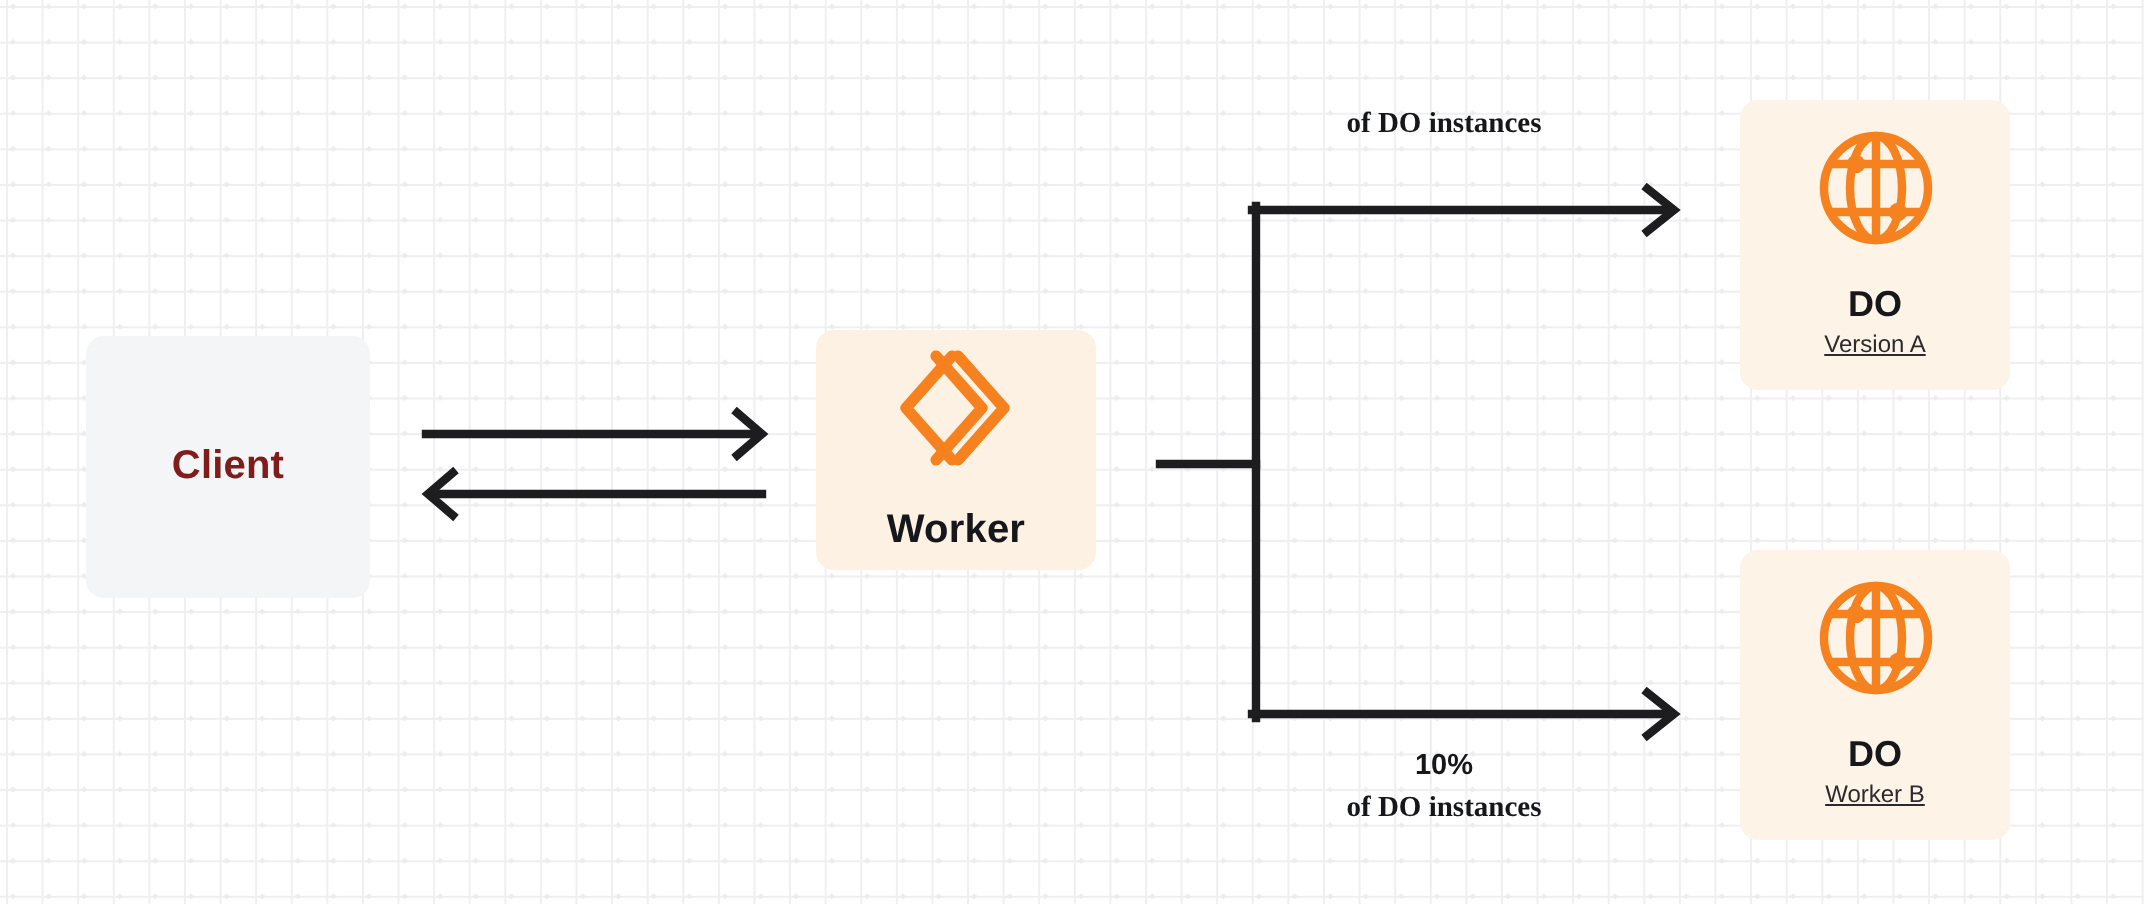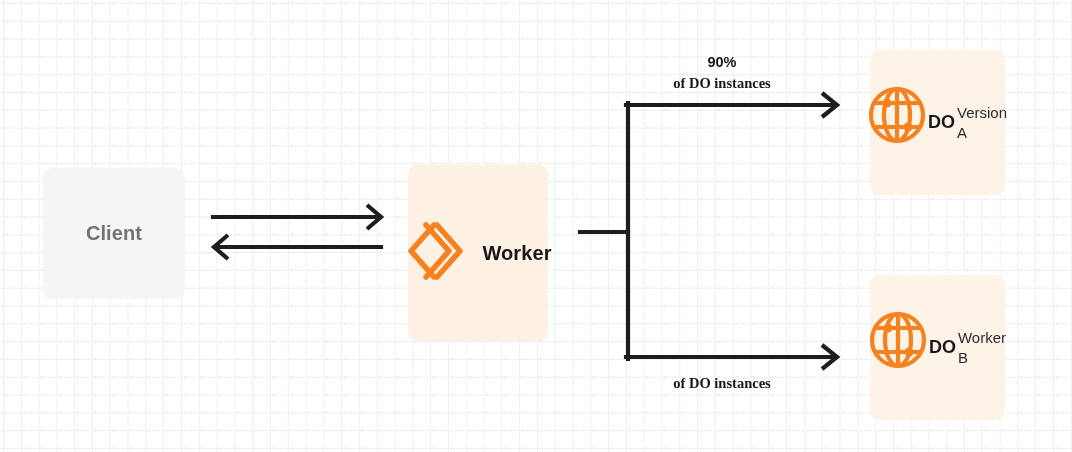--- a/index.html
+++ b/index.html
@@ -31,47 +31,47 @@
     inset: 0;
     z-index: 0;
     pointer-events: none;
   }
 
   .node {
     position: absolute;
     z-index: 2;
     box-sizing: border-box;
     display: flex;
-    flex-direction: row;
+    flex-direction: column;
     align-items: center;
     justify-content: center;
     border-radius: 9px;
   }
 
   
   #client-node {
     left: 43px;
     top: 168px;
     width: 142px;
     height: 131px;
     background: #f4f5f7;
   }
   .client-label {
     font-size: 20px;
     font-weight: 700;
-    color: #737373;
+    color: #7f1d1d;
     letter-spacing: 0.1px;
   }
 
   
   #worker-node {
     left: 408px;
     top: 165px;
     width: 140px;
-    height: 176px;
+    height: 120px;
     background: #fdf1e3;
     justify-content: center;
     gap: 14px;
   }
   .worker-label {
     font-size: 20px;
     font-weight: 700;
     color: #16171a;
     letter-spacing: 0.1px;
   }
@@ -88,24 +88,25 @@
   #do-a-node { top: 50px; }
   #do-b-node { top: 275px; }
   .do-logo { display: block; margin-bottom: 12px; }
   .do-title {
     font-size: 18px;
     font-weight: 700;
     color: #16171a;
     line-height: 1.15;
   }
   .do-subtitle {
-    font-size: 15px;
+    font-size: 12px;
     font-weight: 400;
     color: #2b2b2e;
     line-height: 1.3;
+    text-decoration: underline;
   }
 
   
   #connectors {
     position: absolute;
     inset: 0;
     z-index: 1;
     pointer-events: none;
   }
 
@@ -222,21 +223,21 @@
         </g>
         <circle cx="19" cy="17" r="4.6" fill="#f6821f"></circle>
         <circle cx="40" cy="41" r="4.6" fill="#f6821f"></circle>
       </svg>
     </span>
     <span class="do-title">DO</span>
     <span class="do-subtitle">Worker B</span>
   </div>
 
   <div class="edge-label" id="label-top">
-    <span class="pct">90%</span>
     <span class="sub">of DO instances</span>
   </div>
 
   <div class="edge-label" id="label-bottom">
+    <span class="pct">10%</span>
     <span class="sub">of DO instances</span>
   </div>
 
 </div>
 
 </body></html>

